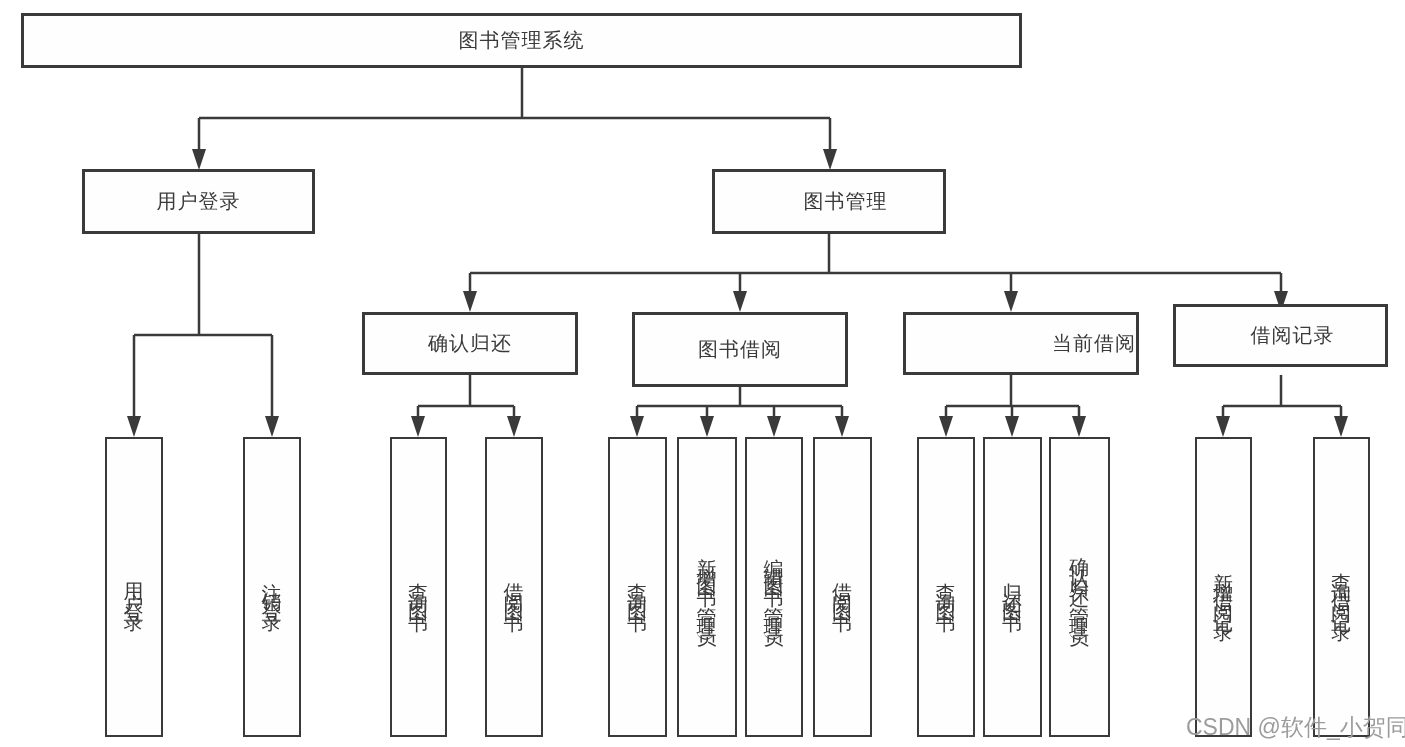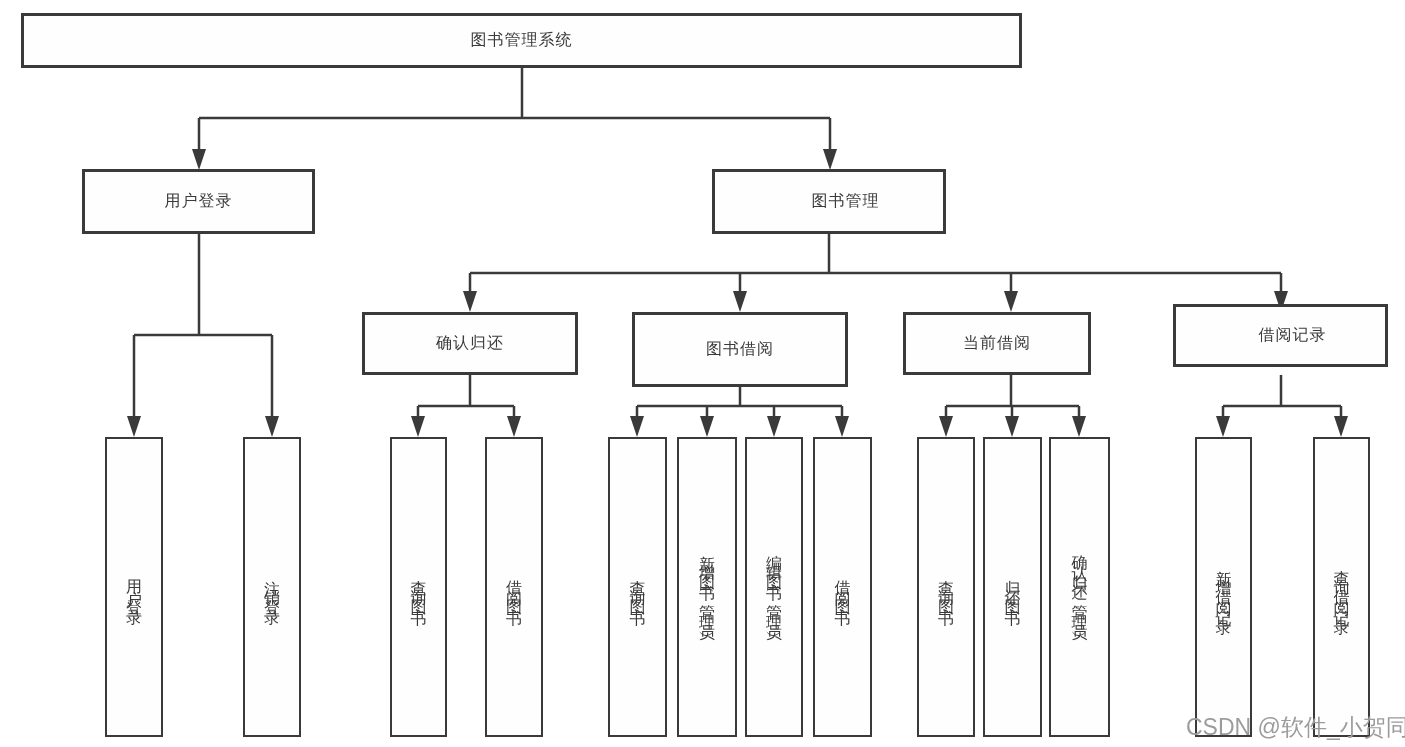--- a/index.html
+++ b/index.html
@@ -14,21 +14,21 @@
     position:absolute;
     box-sizing:border-box;
     background:#fefefe;
     border:3px solid #3a3a3a;
     display:flex;
     align-items:center;
     justify-content:center;
     z-index:2;
   }
   .node span{
-    font-size:16px;
+    font-size:20px;
     color:#3a3a3a;
     white-space:nowrap;
     letter-spacing:1px;
   }
   .vnode{border-width:2.5px;}
   .vnode span{
     writing-mode:vertical-rl;
     text-orientation:mixed;
     letter-spacing:10px;
     line-height:1;
@@ -45,21 +45,21 @@
     color:#9c9c9c;
     z-index:3;
     white-space:nowrap;
   }
   
   .n-root{left:21px;top:13px;width:1001px;height:55px;}
   .n-l2a{left:82px;top:169px;width:233px;height:65px;}
   .n-l2b{left:712px;top:169px;width:234px;height:65px;padding-left:33px;}
   .n-l3a{left:362px;top:312px;width:216px;height:63px;}
   .n-l3b{left:632px;top:312px;width:216px;height:75px;}
-  .n-l3c{left:903px;top:312px;width:188px;height:63px;}
+  .n-l3c{left:903px;top:312px;width:236px;height:63px;justify-content:flex-end;}
   .n-l3d{left:1173px;top:304px;width:215px;height:63px;padding-left:24px;}
   .n-u1{left:105px;top:437px;width:58px;height:300px;}
   .n-u2{left:243px;top:437px;width:58px;height:300px;}
   .n-n1{left:390px;top:437px;width:57px;height:300px;}
   .n-n2{left:485px;top:437px;width:58px;height:300px;}
   .n-b1{left:608px;top:437px;width:59px;height:300px;}
   .n-b2{left:677px;top:437px;width:60px;height:300px;}
   .n-b3{left:745px;top:437px;width:58px;height:300px;}
   .n-b4{left:813px;top:437px;width:59px;height:300px;}
   .n-c1{left:917px;top:437px;width:58px;height:300px;}

